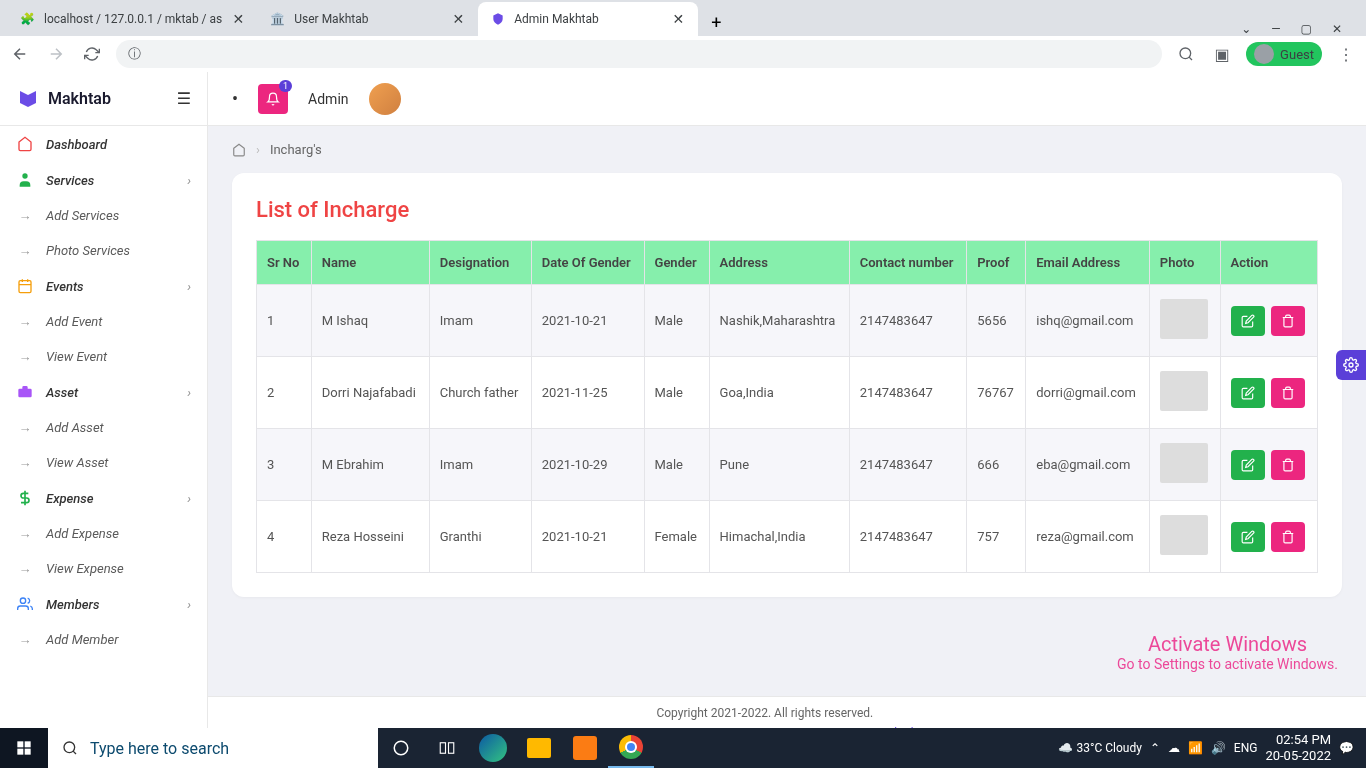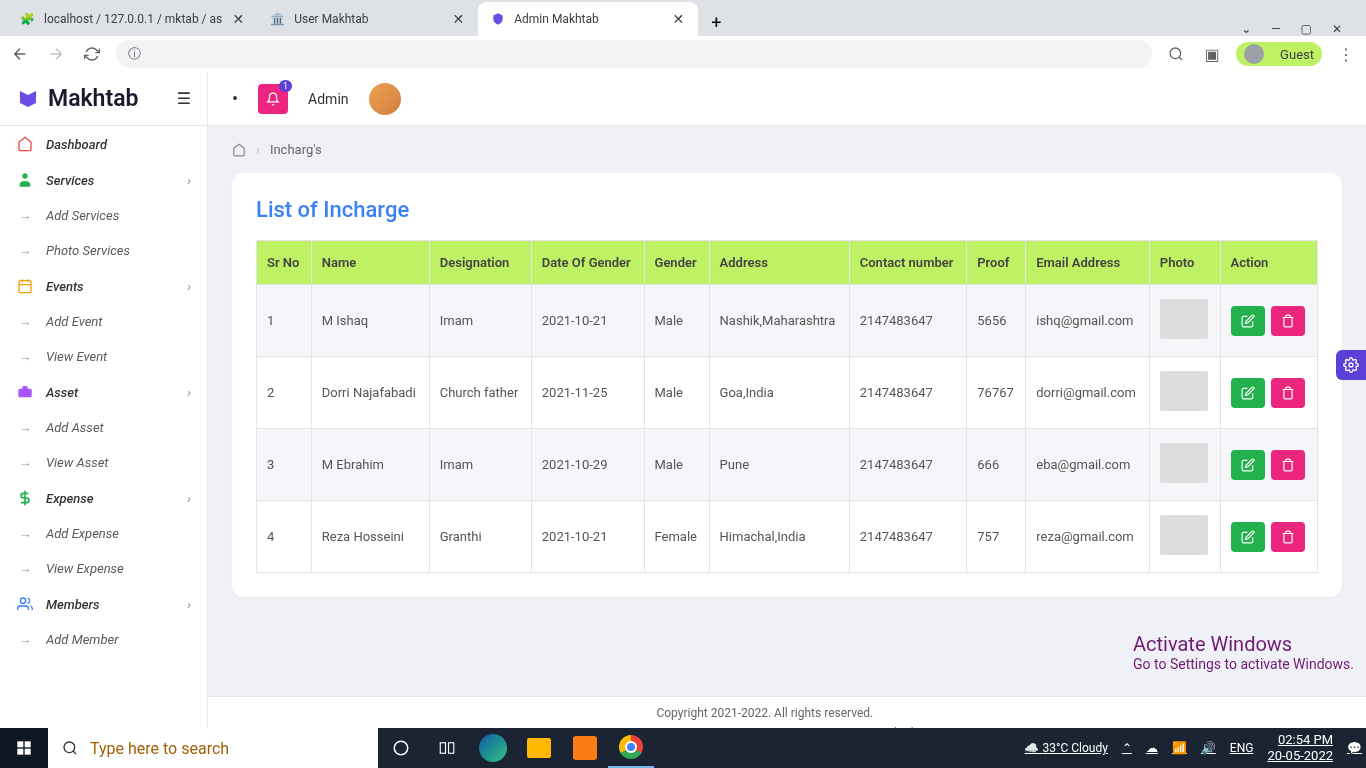--- a/index.html
+++ b/index.html
@@ -11,27 +11,27 @@
 .tab-favicon { width:16px; height:16px; display:inline-flex; align-items:center; justify-content:center; }
 .tab-close { width:16px; height:16px; display:inline-flex; align-items:center; justify-content:center; font-size:14px; cursor:pointer; margin-left:auto; }
 .tab-new { width:28px; height:28px; display:flex; align-items:center; justify-content:center; font-size:18px; cursor:pointer; margin-left:4px; }
 .window-controls { margin-left:auto; display:flex; gap:20px; padding-right:16px; align-items:center; }
 .window-controls span { cursor:pointer; font-size:12px; color:#3c4043; }
 .address-bar { height:36px; background:#fff; display:flex; align-items:center; padding:0 8px; gap:12px; }
 .nav-btn { width:24px; height:24px; display:flex; align-items:center; justify-content:center; cursor:pointer; color:#5f6368; }
 .nav-btn.disabled { color:#bdc1c6; }
 .url-bar { flex:1; height:28px; background:#f1f3f4; border-radius:14px; display:flex; align-items:center; padding:0 12px; font-size:13px; color:#202124; gap:10px; }
 .url-icon { color:#5f6368; }
-.profile-chip { display:flex; align-items:center; gap:16px; padding:2px 8px; border-radius:14px; background:#bef264; font-size:13px; color:#3c4043; }
+.profile-chip { display:flex; align-items:center; gap:6px; padding:2px 8px; border-radius:14px; background:#22c55e; font-size:13px; color:#3c4043; }
 .profile-avatar { width:20px; height:20px; border-radius:50%; background:#9aa0a6; }
 .app-container { height:656px; display:flex; position:relative; }
 .sidebar { width:208px; border-right:1px solid #e8e8e8; background:#fff; overflow-y:auto; position:relative; }
 .sidebar-header { height:54px; display:flex; align-items:center; padding:0 16px; gap:8px; border-bottom:1px solid #e8e8e8; }
 .logo-icon { width:24px; height:24px; }
-.logo-text { font-size:23px; font-weight:600; color:#1a1a2e; }
+.logo-text { font-size:16px; font-weight:600; color:#1a1a2e; }
 .menu-toggle { margin-left:auto; cursor:pointer; color:#333; }
 .sidebar-scroll { height:602px; overflow-y:auto;font-style:italic; }
 .sidebar::-webkit-scrollbar, .sidebar-scroll::-webkit-scrollbar { width:8px; }
 .sidebar-scroll::-webkit-scrollbar-thumb { background:#c0c0c0; border-radius:4px; }
 .sidebar-item { display:flex; align-items:center; padding:10px 16px; font-size:13px; color:#4a4a4a; cursor:pointer; gap:12px; }
 .sidebar-item.main { font-weight:500; color:#333; }
 .sidebar-item.sub { padding-left:16px; color:#5a5a5a; }
 .sidebar-section { font-size:10px; color:#999; padding:12px 10px 4px; letter-spacing:0.5px; }
 .chevron-right { margin-left:auto; color:#999; }
 .icon-box { width:18px; display:inline-flex; justify-content:center; }
@@ -42,42 +42,42 @@
 .search-btn { width:54px; height:38px; border:1px solid #e0e0e0; border-left:none; border-radius:0 6px 6px 0; background:#fff; cursor:pointer; color:#666; display:flex; align-items:center; justify-content:center; }
 .topbar-right { display:flex; align-items:center; gap:20px; }
 .dot-menu { font-size:18px; color:#333; cursor:pointer; }
 .notif-btn { width:30px; height:30px; background:#ec267f; border-radius:4px; display:flex; align-items:center; justify-content:center; color:#fff; position:relative; cursor:pointer; }
 .notif-badge { position:absolute; top:-4px; right:-4px; background:#5b3fd8; color:#fff; font-size:9px; padding:1px 4px; border-radius:6px; }
 .user-link { font-size:14px; color:#333; cursor:pointer; }
 .user-avatar { width:32px; height:32px; border-radius:50%; background:linear-gradient(135deg,#f0a050,#d08040); }
 .content { flex:1; padding:16px 24px; overflow:auto; }
 .breadcrumb { display:flex; align-items:center; gap:10px; font-size:13px; color:#666; margin-bottom:16px; }
 .card { background:#fff; border-radius:12px; padding:24px; box-shadow:0 1px 3px rgba(0,0,0,0.04); }
-.card-title { font-size:22px; font-weight:500; color:#3b82f6; margin-bottom:18px; }
+.card-title { font-size:22px; font-weight:500; color:#ef4444; margin-bottom:18px; }
 table { width:100%; border-collapse:collapse; border:1px solid #e4e4e8; }
 th, td { padding:14px 10px; text-align:left; font-size:13px; border:1px solid #e4e4e8; }
-th { color:#444; font-weight:600; background:#bef264; }
+th { color:#444; font-weight:600; background:#86efac; }
 td { color:#555; }
 tbody tr:nth-child(odd) { background:#f6f6fa; }
 .photo-thumb { width:48px; height:40px; background:#ddd; border-radius:2px; display:inline-block; }
 .action-btns { display:flex; gap:6px; }
 .btn-edit { width:34px; height:30px; background:#22b14c; border-radius:4px; display:flex; align-items:center; justify-content:center; color:#fff; cursor:pointer; }
 .btn-delete { width:34px; height:30px; background:#ec267f; border-radius:4px; display:flex; align-items:center; justify-content:center; color:#fff; cursor:pointer; }
 .footer { height:32px; background:#fff; border-top:1px solid #e8e8e8; display:flex; align-items:center; justify-content:center; font-size:12px; color:#666; }
 .footer a { color:#6b4ce6; text-decoration:none; margin-left:4px;margin-top:40px; }
 .gear-float { position:absolute; right:0; top:278px; width:30px; height:30px; background:#5b3fd8; border-radius:6px 0 0 6px; display:flex; align-items:center; justify-content:center; color:#fff; cursor:pointer; z-index:10; }
-.activate-win { position:absolute; right:12px; bottom:56px; text-align:left; color:#701a75; z-index:5; pointer-events:none; }
+.activate-win { position:absolute; right:28px; bottom:56px; text-align:center; color:#ec4899; z-index:5; pointer-events:none; }
 .activate-win .t1 { font-size:20px; }
 .activate-win .t2 { font-size:14px; }
 .taskbar { position:absolute; bottom:0; left:0; right:0; height:40px; background:#1a2433; display:flex; align-items:center; color:#fff; }
 .start-btn { width:48px; height:40px; display:flex; align-items:center; justify-content:center; background:#0e1622; cursor:pointer; }
-.search-task { height:40px; width:330px; background:#fff; display:flex; align-items:center; padding:0 14px; gap:12px; color:#a16207; }
+.search-task { height:40px; width:330px; background:#fff; display:flex; align-items:center; padding:0 14px; gap:12px; color:#0c4a6e; }
 .task-icons { display:flex; height:40px; }
 .task-icon { width:46px; display:flex; align-items:center; justify-content:center; cursor:pointer; }
-.tray { margin-left:auto; display:flex; align-items:center; gap:14px; padding-right:4px; font-size:12px;text-decoration:underline; }
+.tray { margin-left:auto; display:flex; align-items:center; gap:8px; padding-right:12px; font-size:12px; }
 .tray-time { text-align:right; line-height:1.2; font-size:13px; }
 svg { display:block; }
 </style>
 </head>
 <body>
 
 <div class="browser-chrome">
   <div class="tab-strip">
     <div class="tab">
       <span class="tab-favicon">🧩</span>

